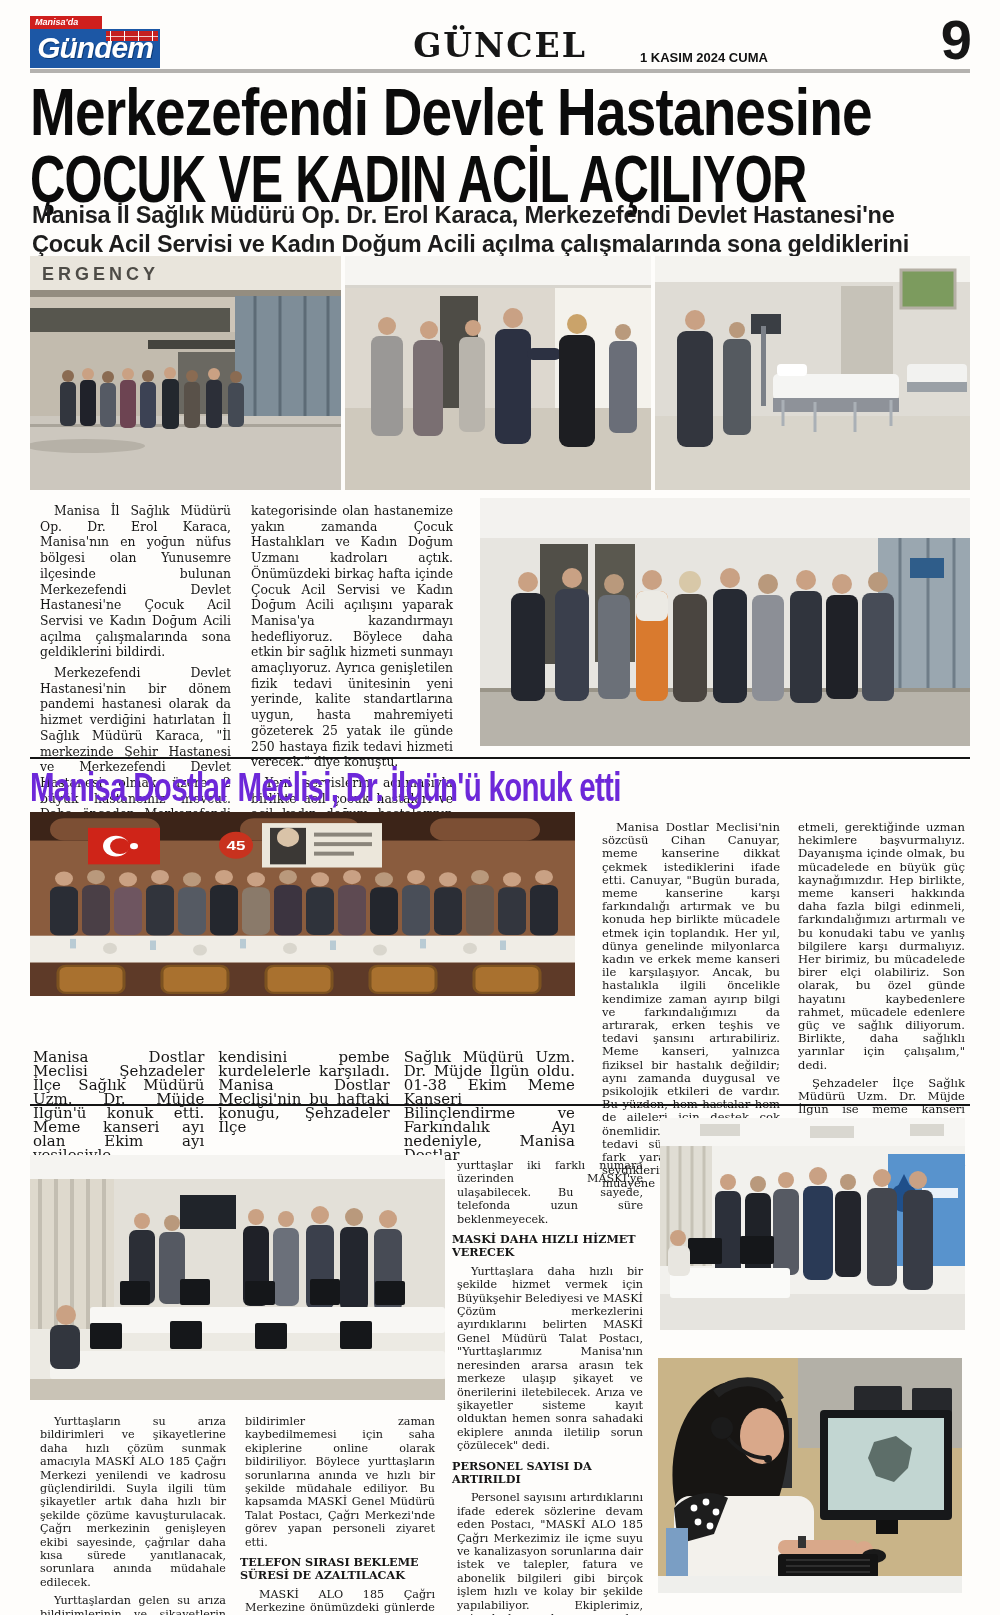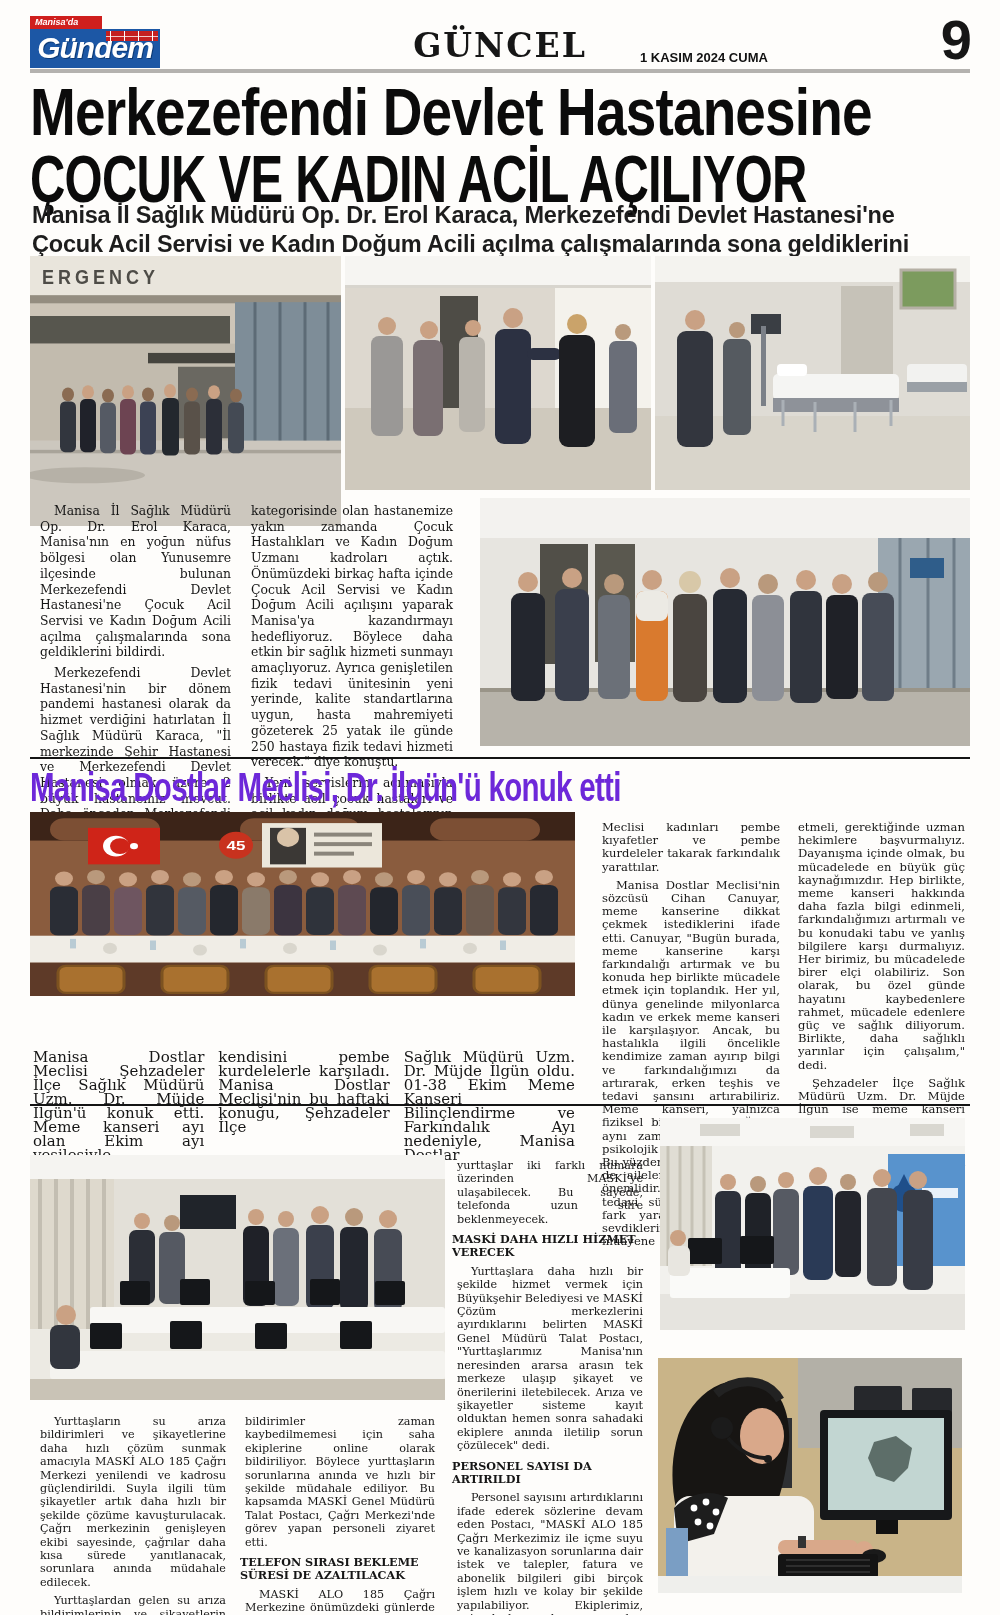--- a/index.html
+++ b/index.html
@@ -72,21 +72,21 @@
   <div class="abs page-date" style="left:640px;top:50px;width:235px;">1 KASIM 2024 CUMA</div>
   <div class="abs page-num" style="left:890px;top:14px;width:80px;">9</div>
   <div class="abs header-rule" style="left:30px;top:69px;width:940px;"></div>
 
   <div class="abs h1" style="left:30px;top:80px;width:945px;">
     <span class="cond l1">Merkezefendi Devlet Hastanesine</span><br>
     <span class="cond l2">ÇOCUK VE KADIN ACİL AÇILIYOR</span>
   </div>
   <div class="abs deck" style="left:32px;top:201px;width:938px;">Manisa İl Sağlık Müdürü Op. Dr. Erol Karaca, Merkezefendi Devlet Hastanesi'ne Çocuk Acil Servisi ve Kadın Doğum Acili açılma çalışmalarında sona geldiklerini açıkladı</div>
 
-  <div class="abs photo" style="left:30px;top:256px;width:311px;height:270px;">
+  <div class="abs photo" style="left:30px;top:256px;width:311px;height:234px;">
     <svg viewBox="0 0 311 234" preserveAspectRatio="none">
       <rect width="311" height="234" fill="#cdc5b8"></rect>
       <rect x="0" y="0" width="311" height="34" fill="#e9e5dc"></rect>
       <text x="12" y="24" font-family="Liberation Sans, sans-serif" font-weight="bold" font-size="18" letter-spacing="4" fill="#4e4c47">ERGENCY</text>
       <rect x="0" y="34" width="311" height="7" fill="#948d80"></rect>
       <rect x="0" y="52" width="200" height="24" fill="#57564e"></rect>
       <rect x="205" y="40" width="106" height="132" fill="#7e8d98"></rect>
       <g stroke="#5d6b76" stroke-width="3">
           <line x1="225" y1="40" x2="225" y2="172"></line>
           <line x1="250" y1="40" x2="250" y2="172"></line>
@@ -405,21 +405,20 @@
     </svg>
   </div>
 
   <div class="abs capwrap" style="left:33px;top:1050px;width:542px;">
     <div class="cap">Manisa Dostlar Meclisi Şehzadeler İlçe Sağlık Müdürü Uzm. Dr. Müjde İlgün'ü konuk etti. Meme kanseri  ayı olan Ekim ayı vesilesiyle</div>
     <div class="cap">kendisini pembe kurdelelerle karşıladı. Manisa Dostlar Meclisi'nin bu haftaki konuğu, Şehzadeler İlçe</div>
     <div class="cap">Sağlık Müdürü Uzm. Dr. Müjde İlgün oldu. 01-38 Ekim Meme Kanseri Bilinçlendirme ve Farkındalık Ayı nedeniyle, Manisa Dostlar</div>
   </div>
 
   <div class="abs col b12" style="left:597px;top:816px;width:188px;">
-    <p>Meclisi kadınları pembe kıyafetler ve pembe kurdeleler takarak farkındalık yarattılar.</p>
     <p class="ind">Manisa Dostlar Meclisi'nin sözcüsü Cihan Canuyar, meme kanserine dikkat çekmek istediklerini ifade etti. Canuyar, "Bugün burada, meme kanserine karşı farkındalığı artırmak ve bu konuda hep birlikte mücadele etmek için toplandık. Her yıl, dünya genelinde milyonlarca kadın ve erkek meme kanseri ile karşılaşıyor. Ancak, bu hastalıkla ilgili öncelikle kendimize zaman ayırıp bilgi ve farkındalığımızı da artırarak, erken teşhis ve tedavi şansını artırabiliriz. Meme kanseri, yalnızca fiziksel bir hastalık değildir; aynı zamanda duygusal ve psikolojik etkileri de vardır. Bu yüzden, hem hastalar hem de aileleri için destek çok önemlidir. Erken teşhis, tedavi sürecinde büyük bir fark yaratır. Kendimizi ve sevdiklerimizi düzenli olarak muayene</p>
   </div>
   <div class="abs col b12" style="left:793px;top:816px;width:177px;">
     <p>etmeli, gerektiğinde uzman hekimlere başvurmalıyız. Dayanışma içinde olmak, bu mücadelede en büyük güç kaynağımızdır. Hep birlikte, meme kanseri hakkında daha fazla bilgi edinmeli, farkındalığımızı artırmalı ve bu konudaki tabu ve yanlış bilgilere karşı durmalıyız. Her birimiz, bu mücadelede birer elçi olabiliriz. Son olarak, bu özel günde hayatını kaybedenlere rahmet, mücadele edenlere güç ve sağlık diliyorum. Birlikte, daha sağlıklı yarınlar için çalışalım," dedi.</p>
     <p class="ind"><span>Şehzadeler İlçe Sağlık Müdürü Uzm. Dr. Müjde İlgün ise meme kanseri hakkında bilgiler paylaştı. İlgün, erken teşhisin önemini vurgularken, kadınların düzenli olarak kontrollerini yapmaları gerektiğini belirtti ve meme kanseriyle mücadelede farkındalığın artırılmasının önemine dikkat çekti.</span> <span class="byl"><span>■</span> <span>Haber Merkezi</span></span></p>
   </div>
 
   <div class="abs rule-black" style="left:30px;top:1104px;width:940px;"></div>
 
   <div class="abs photo" style="left:660px;top:1118px;width:305px;height:212px;">

